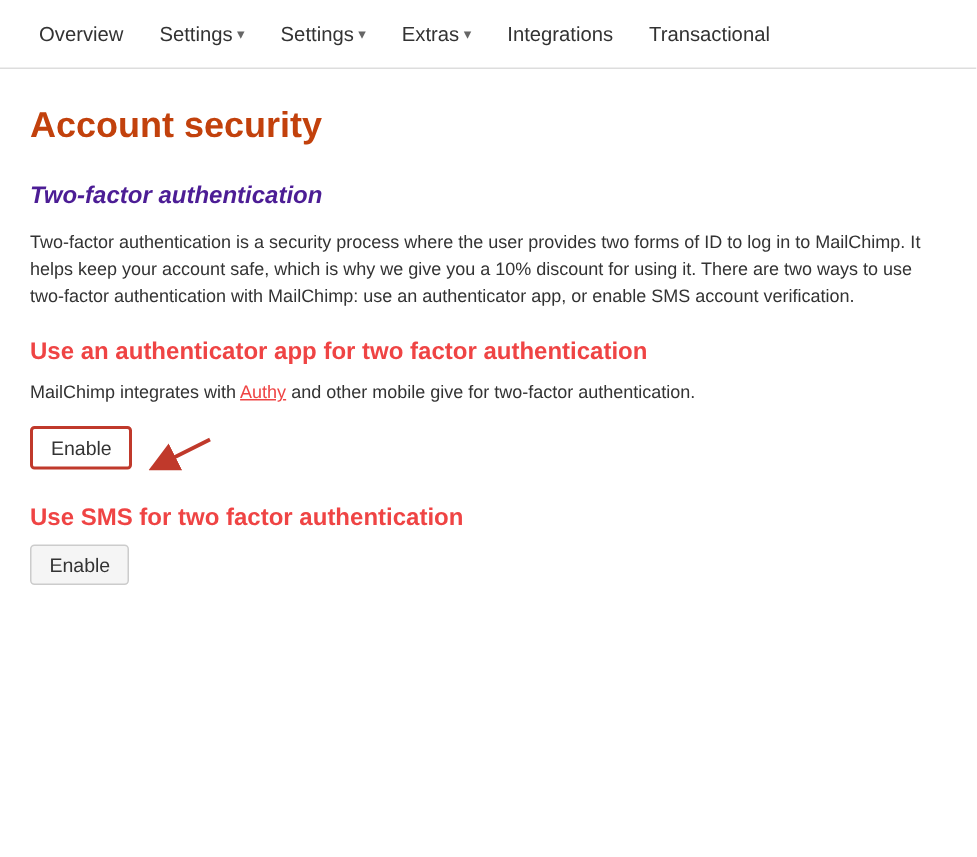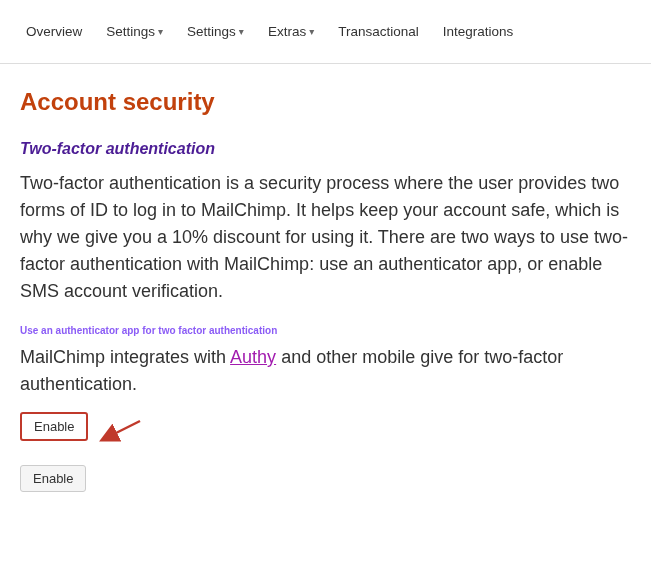--- a/index.html
+++ b/index.html
@@ -10,21 +10,21 @@
       background: #fff;
       width: 651px;
     }
 
     
     nav {
       display: flex;
       align-items: center;
       border-bottom: 1px solid #ddd;
       padding: 0 16px;
-      height: 64px;
+      height: 46px;
       gap: 4px;
     }
     .nav-item {
       padding: 14px 10px;
       font-size: 13.5px;
       color: #333;
       text-decoration: none;
       cursor: pointer;
       white-space: nowrap;
       display: flex;
@@ -50,35 +50,35 @@
 
     h2.section-title {
       font-size: 16px;
       font-style: italic;
       font-weight: bold;
       color: #4c1d95;
       margin-bottom: 12px;
     }
 
     h3.subsection-title {
-      font-size: 10px;
+      font-size: 16px;
       font-weight: bold;
-      color: #8b5cf6;
+      color: #ef4444;
       margin-bottom: 8px;
     }
 
     p.body-text {
-      font-size: 18px;
+      font-size: 12px;
       line-height: 1.5;
       color: #333;
       margin-bottom: 14px;
     }
 
     a.link {
-      color: #a21caf;
+      color: #ef4444;
       text-decoration: underline;
     }
 
     .section-block {
       margin-bottom: 20px;
     }
 
     
     .btn-enable-primary {
       display: inline-block;
@@ -130,22 +130,22 @@
     <span class="nav-chevron">▾</span>
   </a>
   <a class="nav-item">
     <span>Settings</span>
     <span class="nav-chevron">▾</span>
   </a>
   <a class="nav-item">
     <span>Extras</span>
     <span class="nav-chevron">▾</span>
   </a>
+  <a class="nav-item">Integrations</a>
   <a class="nav-item">Transactional</a>
-  <a class="nav-item">Integrations</a>
 </nav>
 
 <div class="content">
 
   <h1 class="page-title">Account security</h1>
 
   <div class="section-block">
     <h2 class="section-title">Two-factor authentication</h2>
     <p class="body-text">Two-factor authentication is a security process where the user provides two forms of ID to log in to MailChimp. It helps keep your account safe, which is why we give you a 10% discount for using it. There are two ways to use two-factor authentication with MailChimp: use an authenticator app, or enable SMS account verification.</p>
   </div>
@@ -164,16 +164,17 @@
               <polygon points="0 0, 8 4, 0 8" fill="#c0392b"></polygon>
             </marker>
           </defs>
           <line x1="46" y1="6" x2="14" y2="22" stroke="#c0392b" stroke-width="2.5" marker-end="url(#arrowhead)"></line>
         </svg>
       </span>
     </div>
   </div>
 
   <div class="section-block">
+    <h3 class="subsection-title">Use SMS for two factor authentication</h3>
     <button class="btn-enable-secondary">Enable</button>
   </div>
 
 </div>
 
 </body></html>

